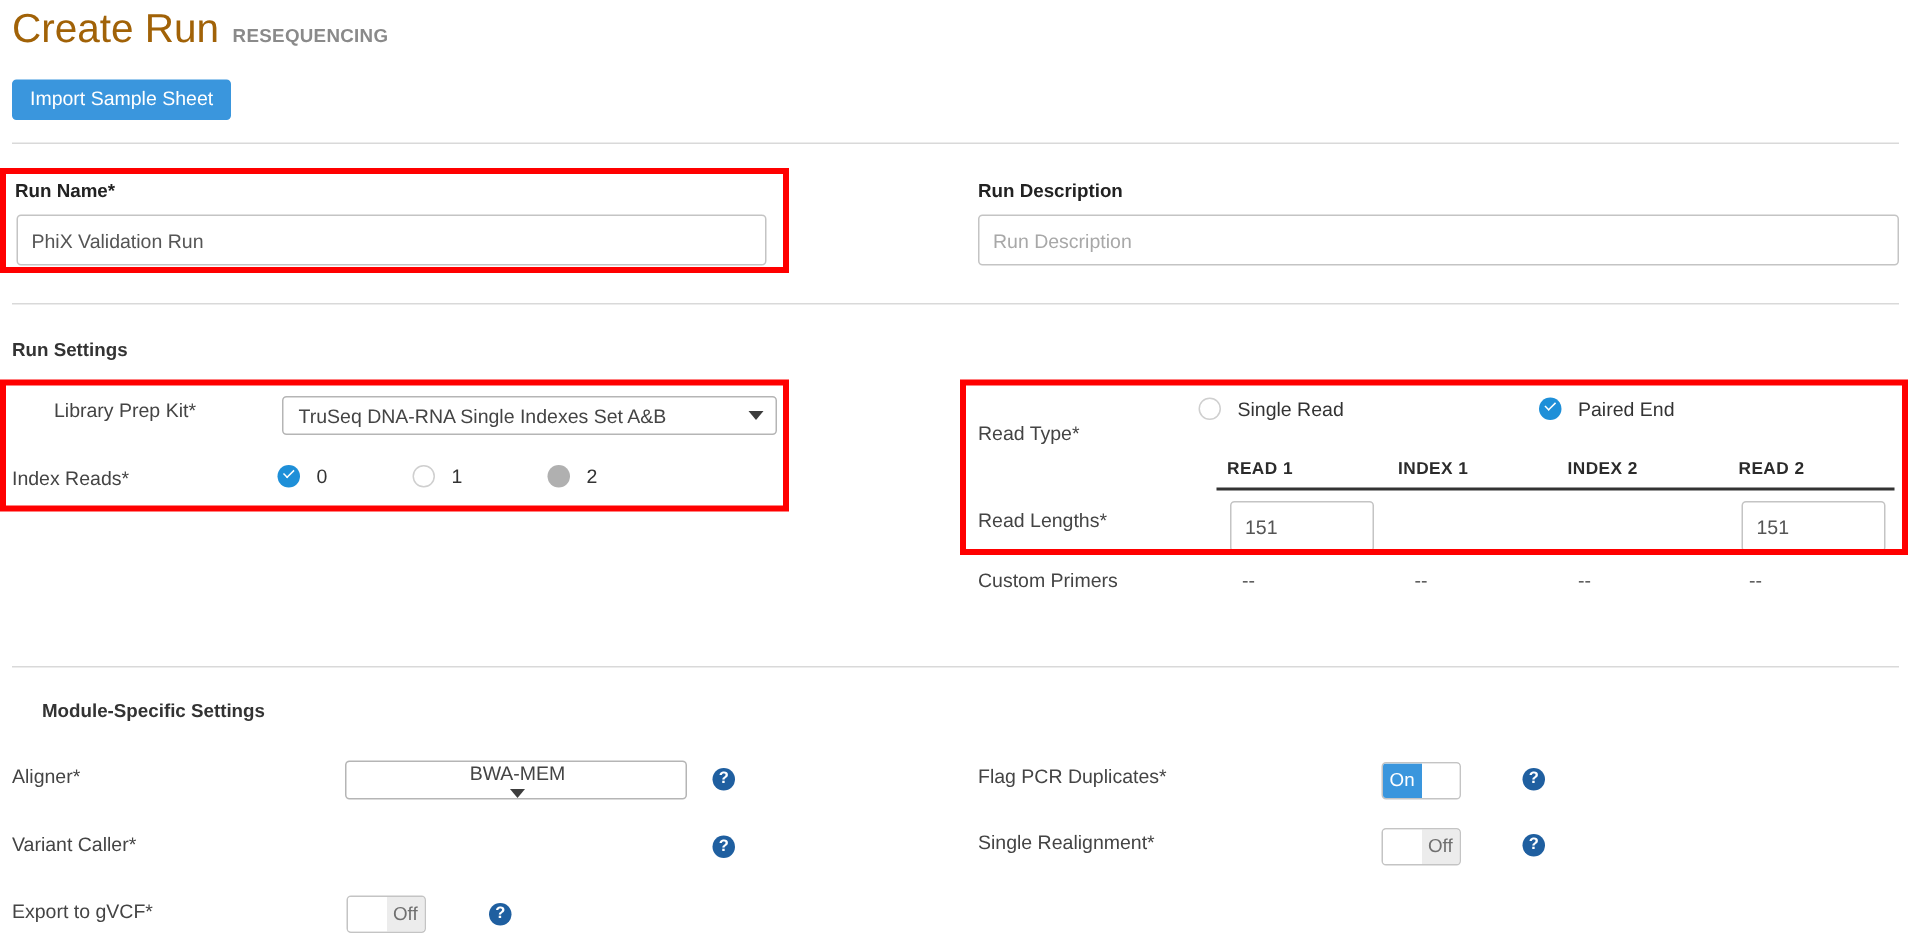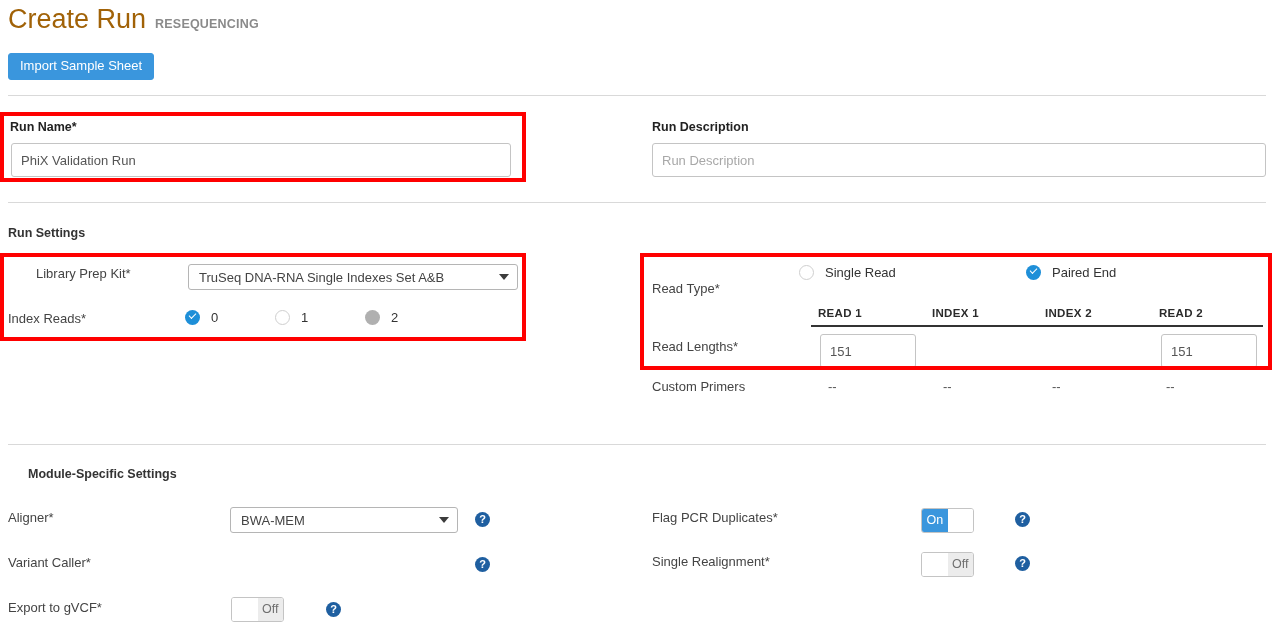--- a/index.html
+++ b/index.html
@@ -179,21 +179,21 @@
   <div class="dash" style="left:1052px; top:379px;">--</div>
   <div class="dash" style="left:1166px; top:379px;">--</div>
 
   <div class="redbox" style="left:640px; top:253px; width:632px; height:117px;"></div>
 
   <div class="hr" style="top:444px;"></div>
 
   <div class="section-title" style="left:8px; top:467px;padding-left:20px;">Module-Specific Settings</div>
 
   <div class="field-label" style="left:8px; top:510px;">Aligner*</div>
-  <div class="select-box" style="left:230px; top:507px; width:228px; height:26px;">
+  <div class="select-box" style="left:230px; top:507px; width:228px; height:26px;flex-direction:column;">
     <span class="sel-val">BWA-MEM</span>
     <span class="caret"></span>
   </div>
   <div class="help-icon" style="left:475px; top:512px;">?</div>
 
   <div class="field-label" style="left:8px; top:555px;">Variant Caller*</div>
   <div class="help-icon" style="left:475px; top:557px;">?</div>
 
   <div class="field-label" style="left:8px; top:600px;">Export to gVCF*</div>
   <div class="toggle off" style="left:231px; top:597px;">

